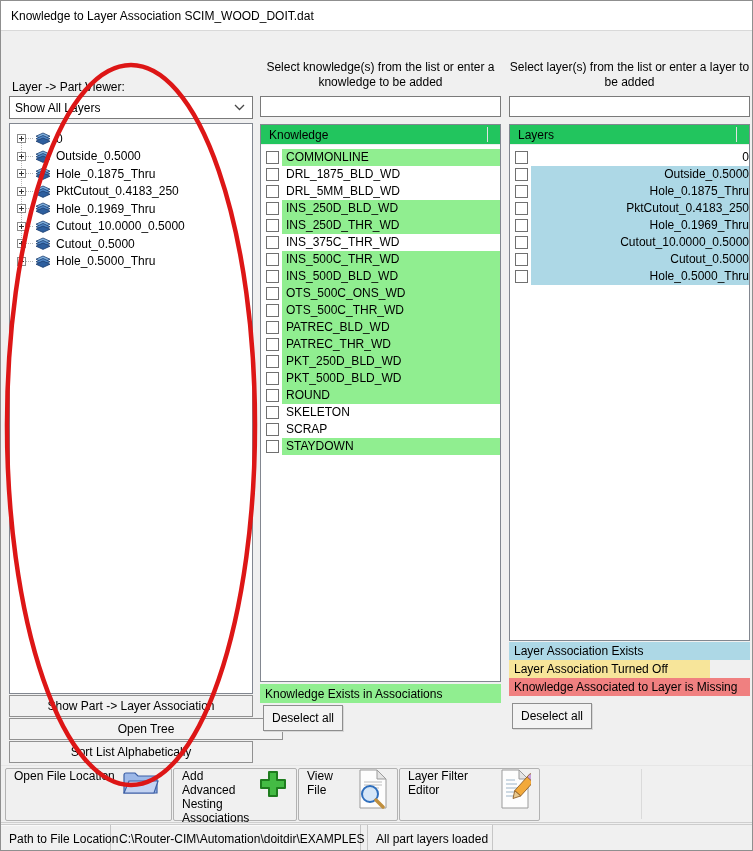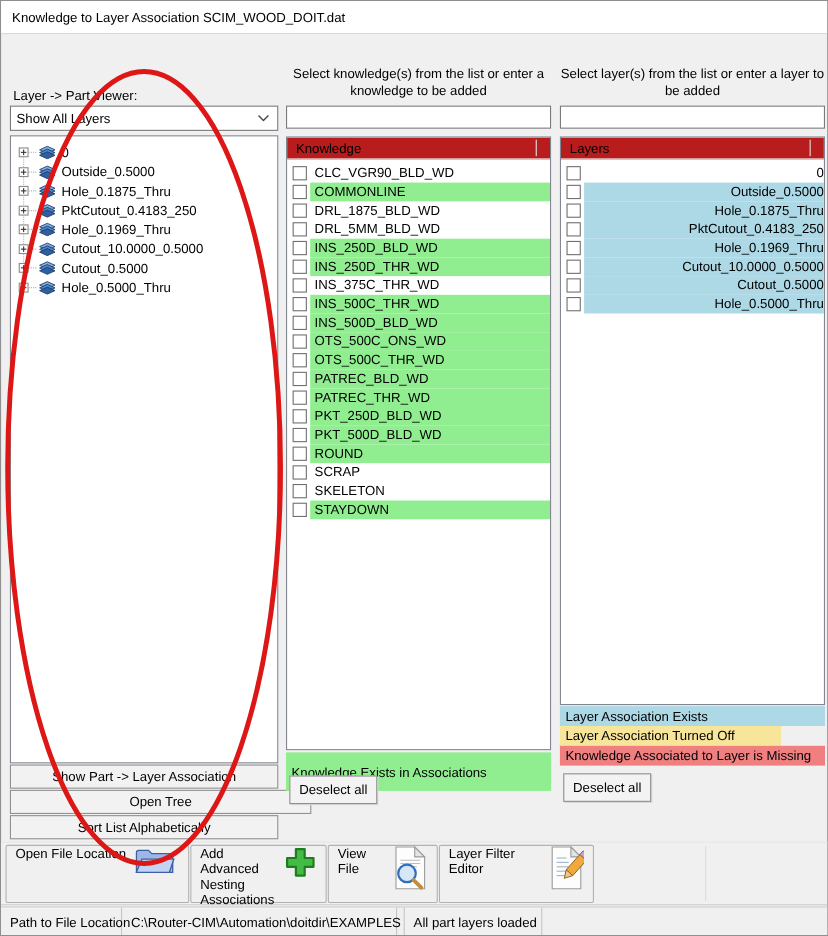--- a/index.html
+++ b/index.html
@@ -23,21 +23,21 @@
   }
   .txtinput {
     position: absolute; background: #fff; border: 1px solid #7a7a7a;
     font-family: "Liberation Sans", sans-serif; font-size: 12px; padding: 0 4px;
   }
   .listbox {
     position: absolute; background: #fff; border: 1px solid #828790; overflow: hidden;
   }
   .list-header {
     height: 20px; display: flex; align-items: center; padding-left: 8px;
-    border-bottom: 1px solid #ededed; position: relative; background: #b91c1c;
+    border-bottom: 1px solid #ededed; position: relative; background: #22c55e;
   }
   .list-header .coldiv { position: absolute; right: 12px; top: 2px; bottom: 2px; border-left: 1px solid #e2e2e2; }
   .rows { padding-top: 4px; position: relative; }
   .crow { display: flex; align-items: center; height: 17px; padding-left: 5px; }
   .cb { width: 13px; height: 13px; border: 1px solid #707070; background: #fff; flex: none; margin-right: 3px; }
   .clabel { flex: 1; height: 17px; line-height: 17px; padding-left: 4px; white-space: nowrap; overflow: hidden; }
   .trow { display: flex; align-items: center; height: 17.5px; padding-left: 7px; position: relative; }
   .plusbox { width: 9px; height: 9px; border: 1px solid #8a8a8a; background: #fff; position: relative; flex: none; z-index: 1; }
   .plusbox::before { content:""; position:absolute; left:1px; right:1px; top:3px; height:1px; background:#333; }
   .plusbox::after  { content:""; position:absolute; top:1px; bottom:1px; left:3px; width:1px; background:#333; }
@@ -209,24 +209,20 @@
   <input class="txtinput" style="left: 259px; top: 95px; width: 241px; height: 21px;" value="">
 
   <div class="listbox" style="left:259px; top:123px; width:241px; height:558px;">
     <div class="list-header">
       <span>Knowledge</span>
       <span class="coldiv"></span>
     </div>
     <div class="rows">
         <div class="crow">
           <span class="cb"></span>
-          <span class="clabel">CLC_VGR90_BLD_WD</span>
-        </div>
-        <div class="crow">
-          <span class="cb"></span>
           <span class="clabel" style="background: rgb(144, 238, 144);">COMMONLINE</span>
         </div>
         <div class="crow">
           <span class="cb"></span>
           <span class="clabel">DRL_1875_BLD_WD</span>
         </div>
         <div class="crow">
           <span class="cb"></span>
           <span class="clabel">DRL_5MM_BLD_WD</span>
         </div>
@@ -273,34 +269,34 @@
         <div class="crow">
           <span class="cb"></span>
           <span class="clabel" style="background: rgb(144, 238, 144);">PKT_500D_BLD_WD</span>
         </div>
         <div class="crow">
           <span class="cb"></span>
           <span class="clabel" style="background: rgb(144, 238, 144);">ROUND</span>
         </div>
         <div class="crow">
           <span class="cb"></span>
+          <span class="clabel">SKELETON</span>
+        </div>
+        <div class="crow">
+          <span class="cb"></span>
           <span class="clabel">SCRAP</span>
         </div>
         <div class="crow">
           <span class="cb"></span>
-          <span class="clabel">SKELETON</span>
-        </div>
-        <div class="crow">
-          <span class="cb"></span>
           <span class="clabel" style="background: rgb(144, 238, 144);">STAYDOWN</span>
         </div>
       </div>
   </div>
 
-  <div class="legendbar" style="left: 259px; top: 683px; width: 241px; height: 35px; background: rgb(144, 238, 144); text-align: right;">Knowledge Exists in Associations</div>
+  <div class="legendbar" style="left: 259px; top: 683px; width: 241px; height: 19px; background: rgb(144, 238, 144); text-align: right;">Knowledge Exists in Associations</div>
 
   <button class="pushbtn" style="left:262px; top:704px; width:80px; height:26px;">Deselect all</button>
 
   <div class="colheader" style="left:508px; top:59px; width:241px;">Select layer(s) from the list or enter a layer to be added</div>
   <input class="txtinput" style="left: 508px; top: 95px; width: 241px; height: 21px;" value="">
 
   <div class="listbox" style="left:508px; top:123px; width:241px; height:517px;text-align:right;">
     <div class="list-header">
       <span>Layers</span>
       <span class="coldiv"></span>

